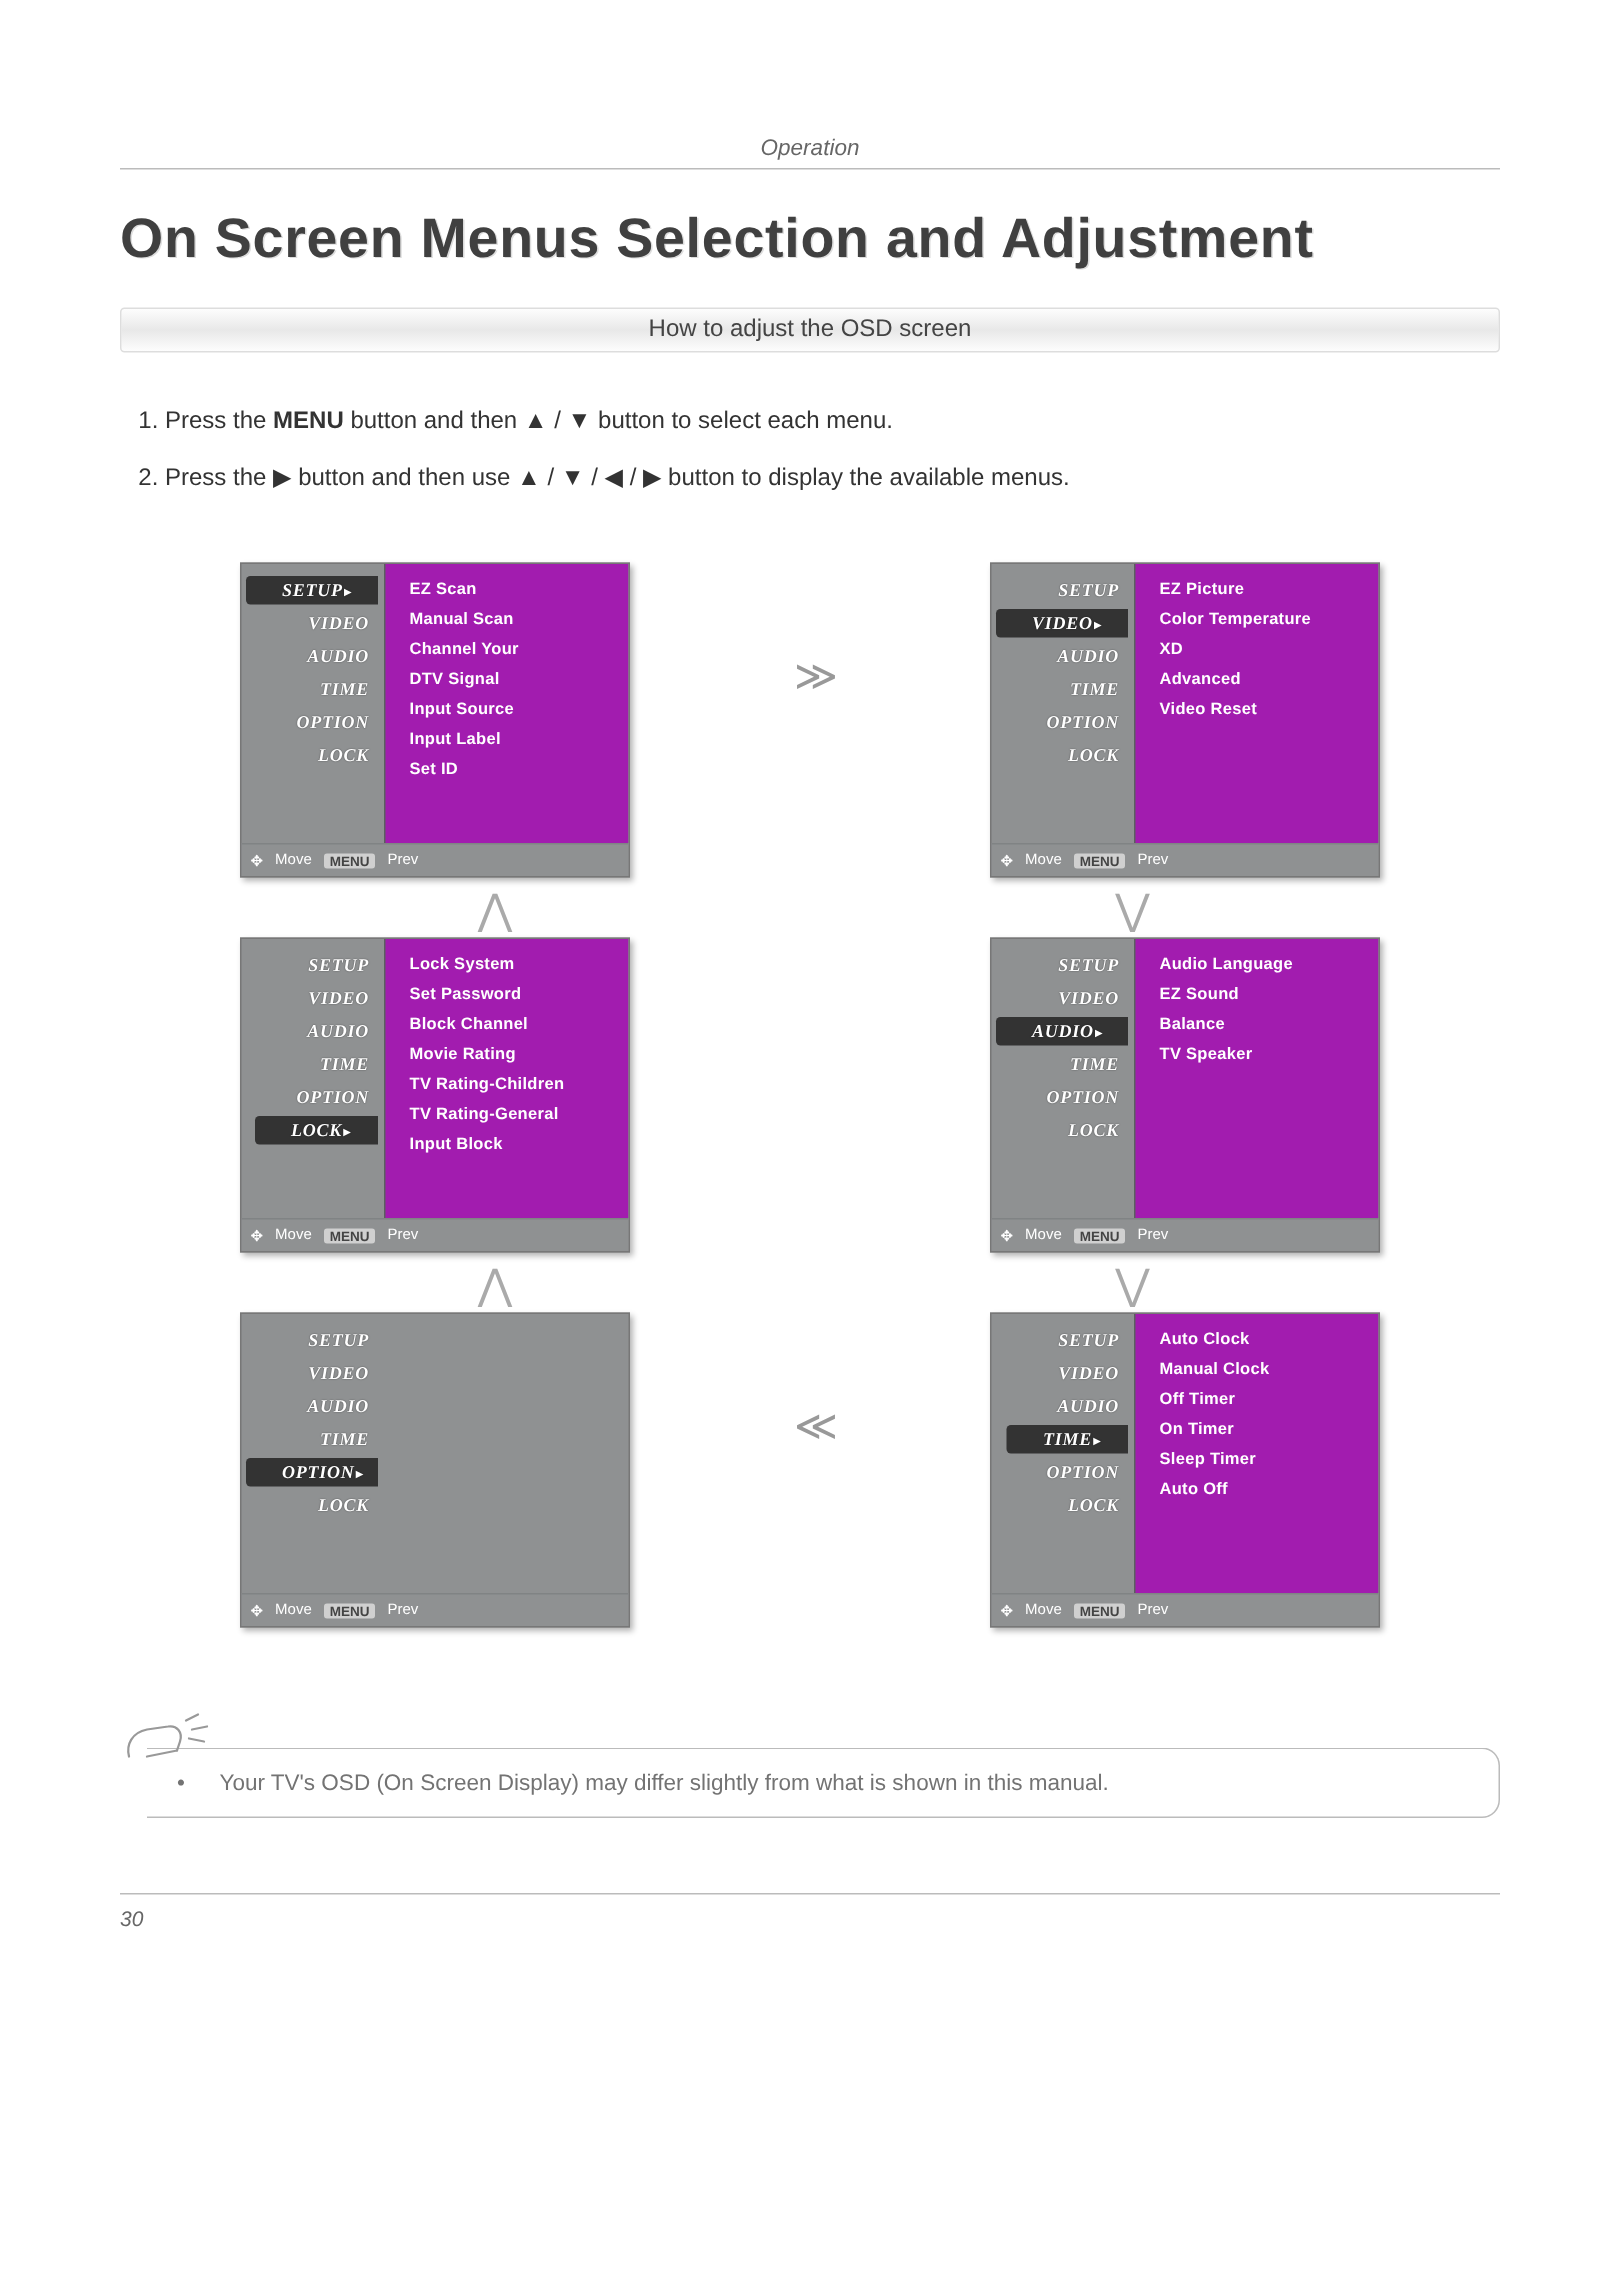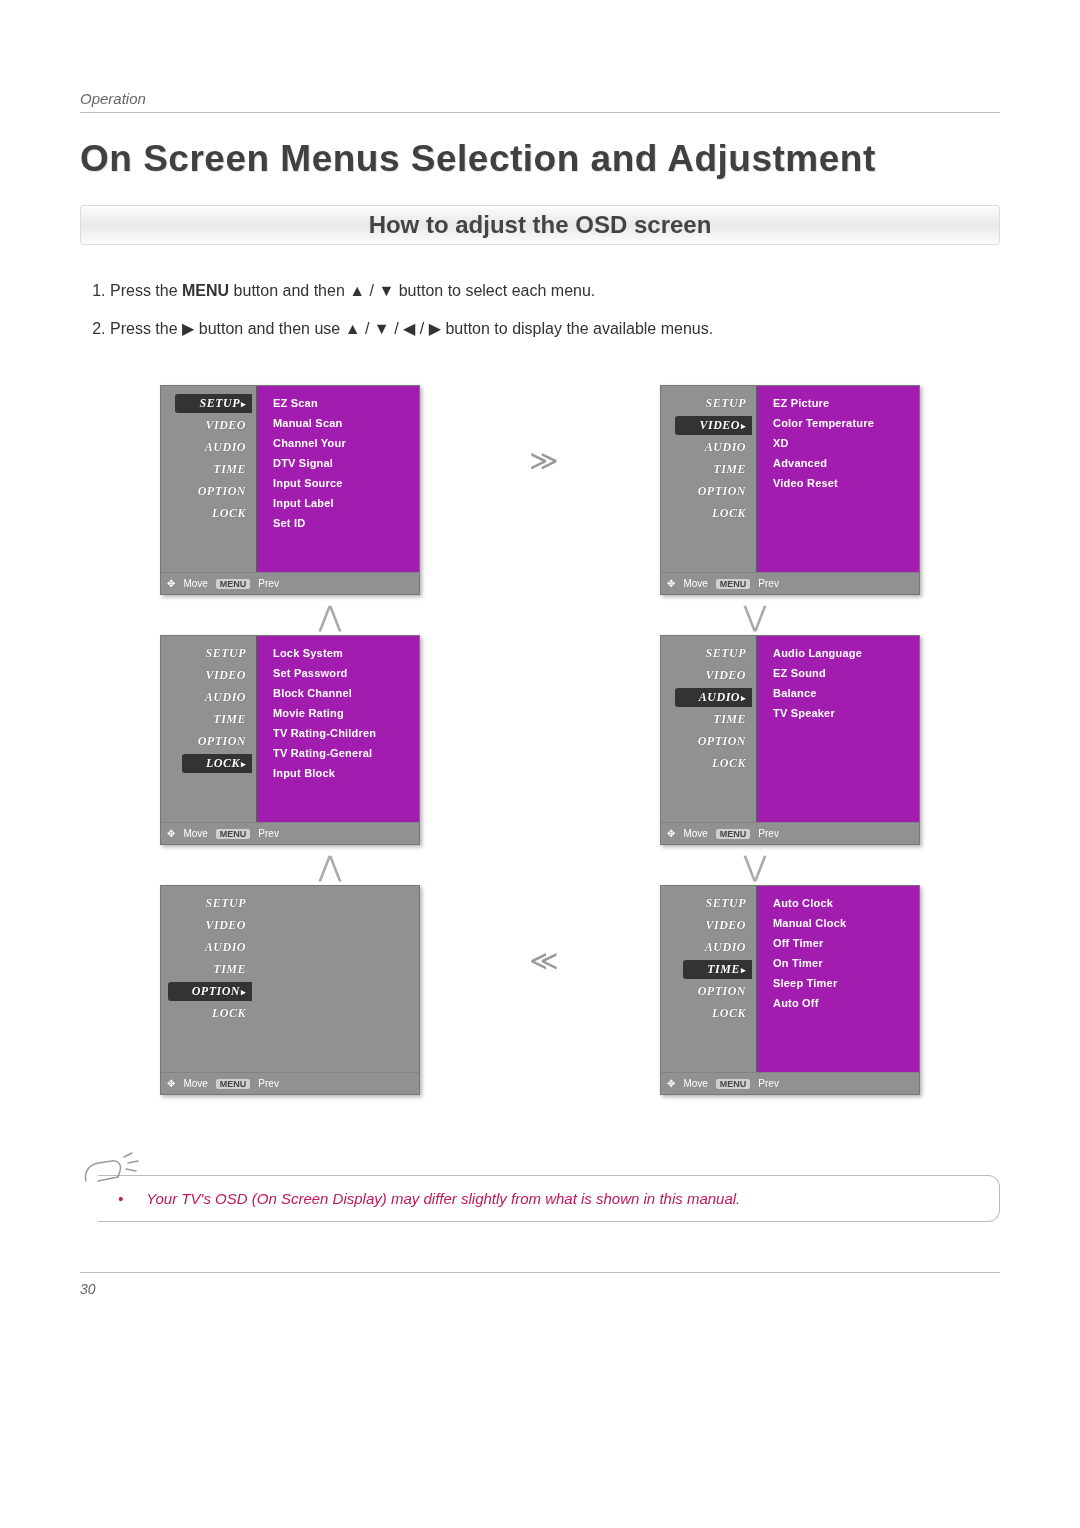--- a/index.html
+++ b/index.html
@@ -13,36 +13,37 @@
     position: relative;
     padding: 90px 80px 40px 80px;
   }
   .section-label {
     font-style: italic;
     font-size: 15px;
     color: #666;
     border-bottom: 1px solid #bbb;
     padding-bottom: 5px;
     margin-bottom: 25px;
+    text-align: center;
   }
   h1.page-title {
     font-size: 37px;
     font-weight: bold;
     color: #404040;
     text-shadow: 1px 1px 0 #ddd;
     margin: 0 0 25px 0;
     letter-spacing: 0.5px;
   }
   .subtitle-bar {
     background: linear-gradient(#fdfdfd,#e8e8e8,#fdfdfd);
     border: 1px solid #ddd;
     border-radius: 3px;
     text-align: center;
-    font-weight: bold;
-    font-size: 24px;
+    font-weight: normal;
+    font-size: 16px;
     color: #444;
     padding: 5px 0;
     margin-bottom: 30px;
   }
   ol.steps {
     margin: 0 0 40px 10px;
     padding: 0 0 0 20px;
     font-size: 16px;
     color: #333;
     line-height: 2.0;
@@ -94,21 +95,21 @@
     letter-spacing: 0.5px;
     padding: 2px 6px 2px 24px;
     text-align: right;
     position: relative;
     border-radius: 3px 0 0 3px;
     max-width: 88px;
     text-shadow: 0 0 1px rgba(0,0,0,0.6);
   }
   .sb-tab.selected {
     background: #333;
-    padding-right: 6px;
+    padding-right: 18px;
   }
   .sb-arrow { font-style: normal; font-size:9px; margin-left:1px; color:#fff; }
   .sb-icon {
     position:absolute;
     left:2px; top:0; bottom:0; width:18px;
     display:flex; align-items:center; justify-content:center;
     font-style: normal; font-size:10px; color:#ddd;
   }
   .osd-content {
     flex: 1;
@@ -173,23 +174,22 @@
     left:-2px; top:-24px;
     width:70px;height:40px;
   }
   .note-box {
     border: 1px solid #bbb;
     border-left: none;
     border-top-right-radius: 12px;
     border-bottom-right-radius: 12px;
     padding: 14px 20px 14px 40px;
     font-size: 15px;
-    color:#be185d;
+    color:#737373;
     margin-left: 18px;
-    font-style: italic;
   }
   .note-box::before {
     content:"•";
     position:absolute;
     left:38px;
   }
   .footer-rule {
     border:none;
     border-top:1px solid #bbb;
     margin-top: 50px;

